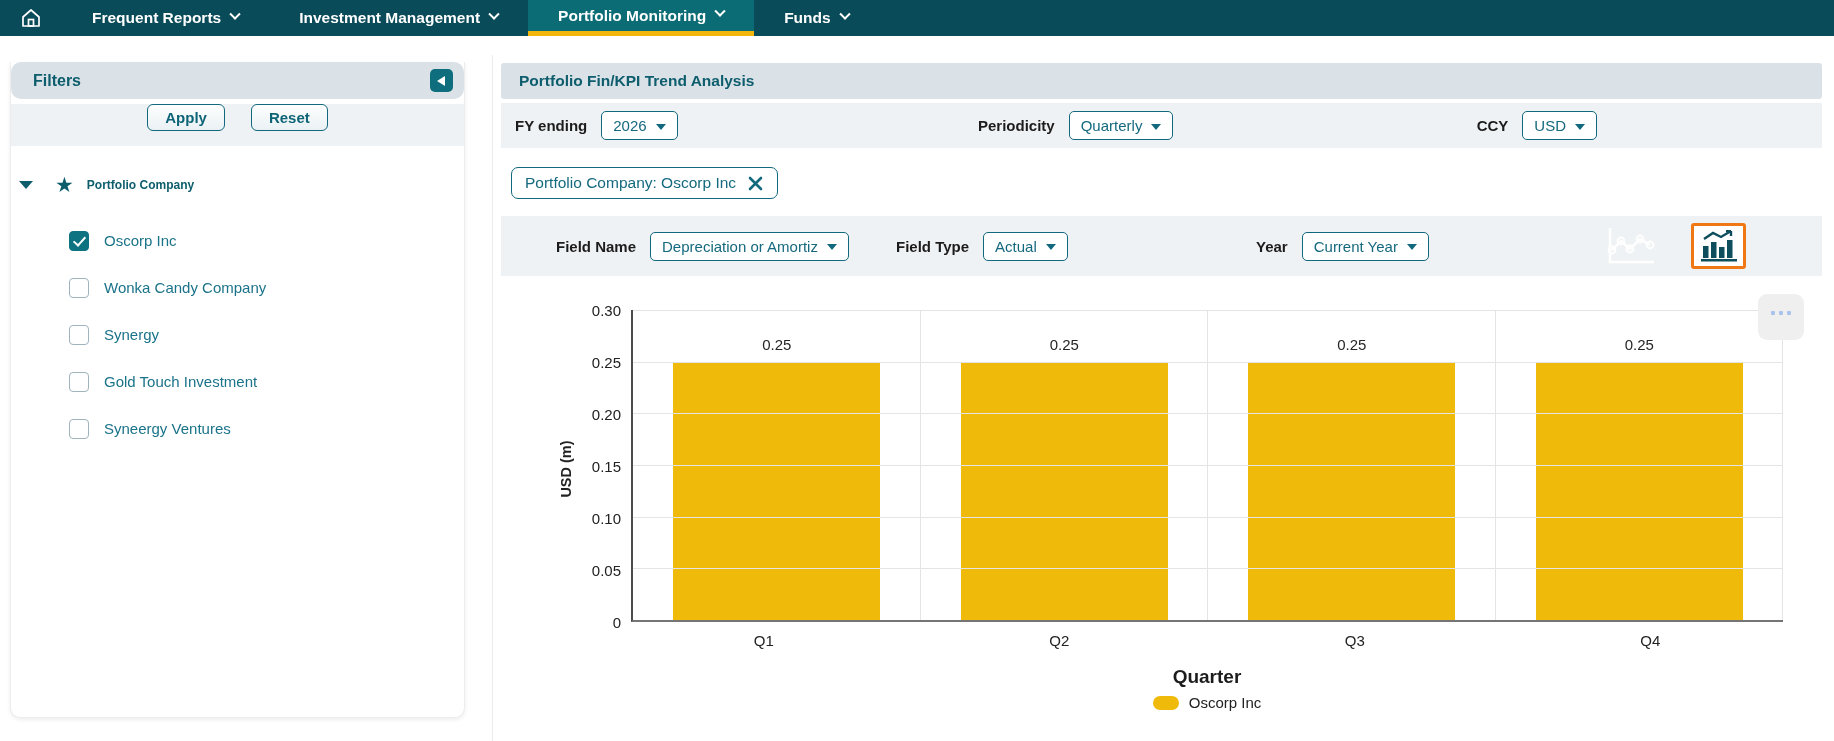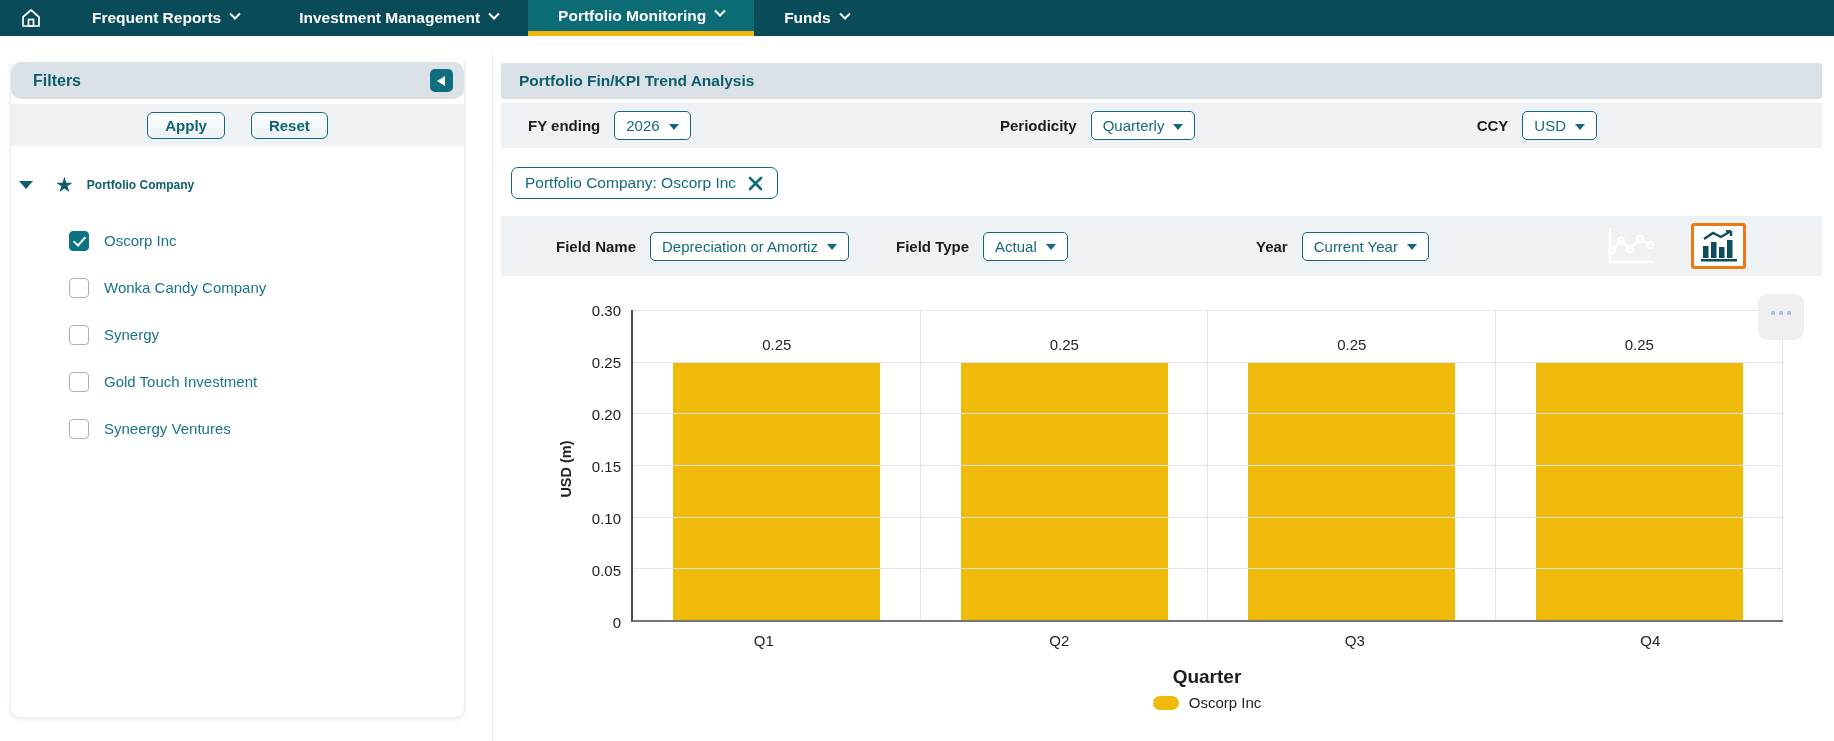--- a/index.html
+++ b/index.html
@@ -42,21 +42,21 @@
   }
   .filters-title { font-size:16px; font-weight:bold; color:#0D5D6C; }
   .collapse-btn {
     margin-left:auto; width:23px; height:23px; background:#0E6E7D;
     border-radius:5px; display:flex; align-items:center; justify-content:center; cursor:pointer;
   }
   .collapse-tri { width:0; height:0; border-top:5.5px solid transparent;
     border-bottom:5.5px solid transparent; border-right:8px solid #fff; margin-right:2px; }
   .btn-row {
     height:42px; margin-top:5px; background:#EFF2F4;
-    display:flex; align-items:center; justify-content:center; gap:26px;
+    display:flex; align-items:flex-start; justify-content:center; gap:26px;
   }
   .side-btn {
     font-family:"Liberation Sans", sans-serif;
     border:1.5px solid #12697E; border-radius:6px; background:linear-gradient(#fdfefe,#eaf1f4);
     color:#0F6478; font-weight:bold; font-size:15px; padding:4px 17px; cursor:pointer;
   }
   .tree { margin-top:28px; }
   .tree-group { display:flex; align-items:center; padding-left:8px; }
   .tree-caret { width:0; height:0; border-left:7px solid transparent; border-right:7px solid transparent;
     border-top:8px solid #0D5D6C; margin-right:22px; cursor:pointer; }
@@ -216,28 +216,28 @@
     </ul>
   </div>
 </div>
 
 <div class="main">
   <div class="main-header">
     <span class="main-title">Portfolio Fin/KPI Trend Analysis</span>
   </div>
 
   <div class="row1">
-    <div class="fgroup" style="left:27px;">
+    <div class="fgroup" style="left:14px;">
       <span class="flabel">FY ending</span>
       <span class="dropdown">
         <span>2026</span>
         <span class="dd-caret"></span>
       </span>
     </div>
-    <div class="fgroup" style="left:499px;">
+    <div class="fgroup" style="left:477px;">
       <span class="flabel">Periodicity</span>
       <span class="dropdown">
         <span>Quarterly</span>
         <span class="dd-caret"></span>
       </span>
     </div>
     <div class="fgroup" style="right:225px;">
       <span class="flabel">CCY</span>
       <span class="dropdown">
         <span>USD</span>

